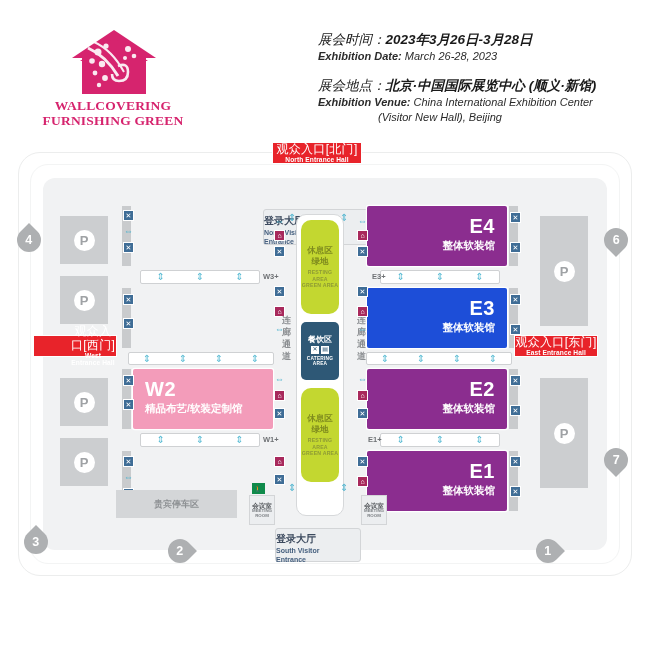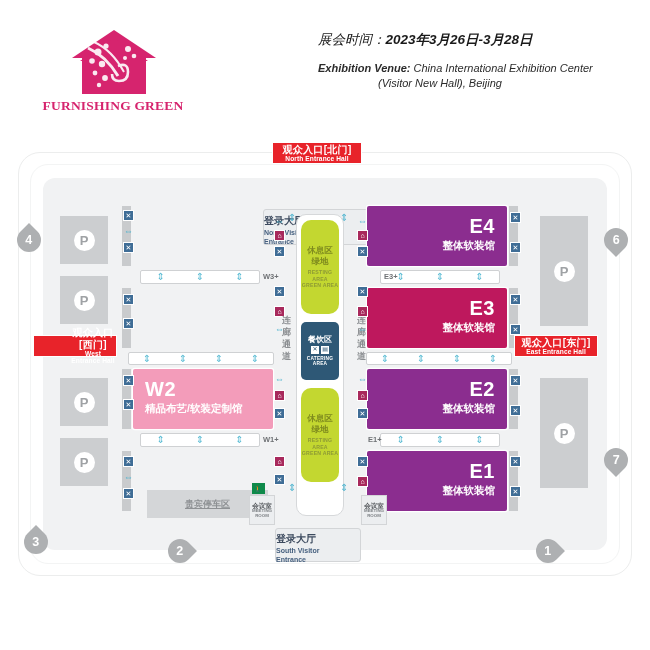--- a/index.html
+++ b/index.html
@@ -77,21 +77,21 @@
     display: flex; align-items: center; justify-content: center;
   }
 
   
   .entrance {
     position: absolute; background: #e8232a; color: #fff;
     border: 1.6px solid #ffffff; text-align: center;
     display: flex; flex-direction: column; align-items: center; justify-content: center;
     line-height: 1.12; z-index: 9;
   }
-  .entrance .cn { font-size: 10px; font-weight: bold; letter-spacing: .3px; }
+  .entrance .cn { font-size: 12px; font-weight: normal; letter-spacing: .3px; }
   .entrance .en { font-size: 6.6px; font-weight: bold; letter-spacing: .1px; }
 
   
   .hall {
     position: absolute; color: #fff; border-radius: 2px;
     box-shadow: 0 0 0 1.2px #ffffff;
   }
   .hall .hid {
     position: absolute; font-size: 20px; font-weight: bold; letter-spacing: .5px;
     line-height: 20px;
@@ -213,30 +213,33 @@
               <circle cx="60" cy="21" r="3"></circle>
             <circle cx="66" cy="28" r="2.3"></circle>
               <circle cx="57" cy="30" r="2"></circle>
             <path d="M20 20 Q38 28 50 48" stroke="#ffffff" stroke-width="3" fill="none"></path>
             <path d="M26 14 Q44 22 56 44" stroke="#ffffff" stroke-width="2" fill="none"></path>
             <path d="M50 38 q10 -4 10 6 q0 9 -9 9 q-7 0 -7 -7" stroke="#ffffff" stroke-width="2.6" fill="none"></path>
           </g>
         </svg>
       </div>
       <div class="logo-text">
+        <div>WALLCOVERING</div>
         <div>FURNISHING GREEN</div>
       </div>
     </div>
 
     <div class="meta">
       <div class="meta-row">
         <div class="meta-cn"><span>展会时间：</span><b>2023年3月26日-3月28日</b></div>
+        <div class="meta-en"><b>Exhibition Date:</b> <span>March 26-28, 2023</span></div>
       </div>
       <div class="meta-gap"></div>
       <div class="meta-row">
+        <div class="meta-cn"><span>展会地点：</span><b>北京·中国国际展览中心 (顺义·新馆)</b></div>
         <div class="meta-en"><b>Exhibition Venue:</b> <span>China International Exhibition Center</span></div>
         <div class="meta-en meta-indent">(Visitor New Hall), Beijing</div>
       </div>
     </div>
   </div>
 
   <div class="map">
 
     <div class="road"></div>
     <div class="road2"></div>
@@ -394,24 +397,24 @@
     <div class="badge b-home" style="left:357px; top:92px;">⌂</div>
     <div class="badge b-esc" style="left:357px; top:108px;">✕</div>
     <div class="badge b-esc" style="left:510px; top:74px;">✕</div>
     <div class="badge b-esc" style="left:510px; top:104px;">✕</div>
 
     <div class="aisle" style="left:380px; top:132px; width:120px; height:14px;">
       <span class="ar">⇕</span>
       <span class="ar">⇕</span>
       <span class="ar">⇕</span>
     </div>
-    <div class="plus" style="left:384px; top:134px;">E3+</div>
+    <div class="plus" style="left:372px; top:134px;">E3+</div>
 
     <div class="strip" style="left:509px; top:150px; width:9px; height:60px;"></div>
-    <div class="hall right" style="left:367px; top:150px; width:140px; height:60px; background:#be185d;">
+    <div class="hall right" style="left:367px; top:150px; width:140px; height:60px; background:#1d4ed8;">
       <div class="hid">E3</div>
       <div class="hname">整体软装馆</div>
     </div>
     <div class="badge b-esc" style="left:357px; top:148px;">✕</div>
     <div class="badge b-home" style="left:357px; top:168px;">⌂</div>
     <div class="badge b-door" style="left:357px; top:186px;">⇔</div>
     <div class="badge b-esc" style="left:510px; top:156px;">✕</div>
     <div class="badge b-esc" style="left:510px; top:186px;">✕</div>
 
     <div class="aisle" style="left:366px; top:214px; width:146px; height:13px;">
@@ -445,21 +448,21 @@
       <div class="hname">整体软装馆</div>
     </div>
     <div class="badge b-esc" style="left:357px; top:318px;">✕</div>
     <div class="badge b-home" style="left:357px; top:338px;">⌂</div>
     <div class="badge b-esc" style="left:510px; top:318px;">✕</div>
     <div class="badge b-esc" style="left:510px; top:348px;">✕</div>
 
     <div class="arrowv" style="left:288px; top:345px;">⇕</div>
     <div class="arrowv" style="left:340px; top:345px;">⇕</div>
 
-    <div class="vip" style="left:147px; top:352px; width:121px; height:28px;text-decoration:underline;">
+    <div class="vip" style="left:116px; top:352px; width:121px; height:28px;">
       <span>贵宾停车区</span>
     </div>
 
     <div class="vhall" style="left:275px; top:355px; width:86px; height:34px; border-radius:3px;">
       <div class="cn" style="margin-top:3px;">登录大厅</div>
       <div class="en">South Visitor</div>
       <div class="en">Entrance</div>
     </div>
 
     <div class="meet" style="left:249px; top:357px; width:26px; height:30px;">

